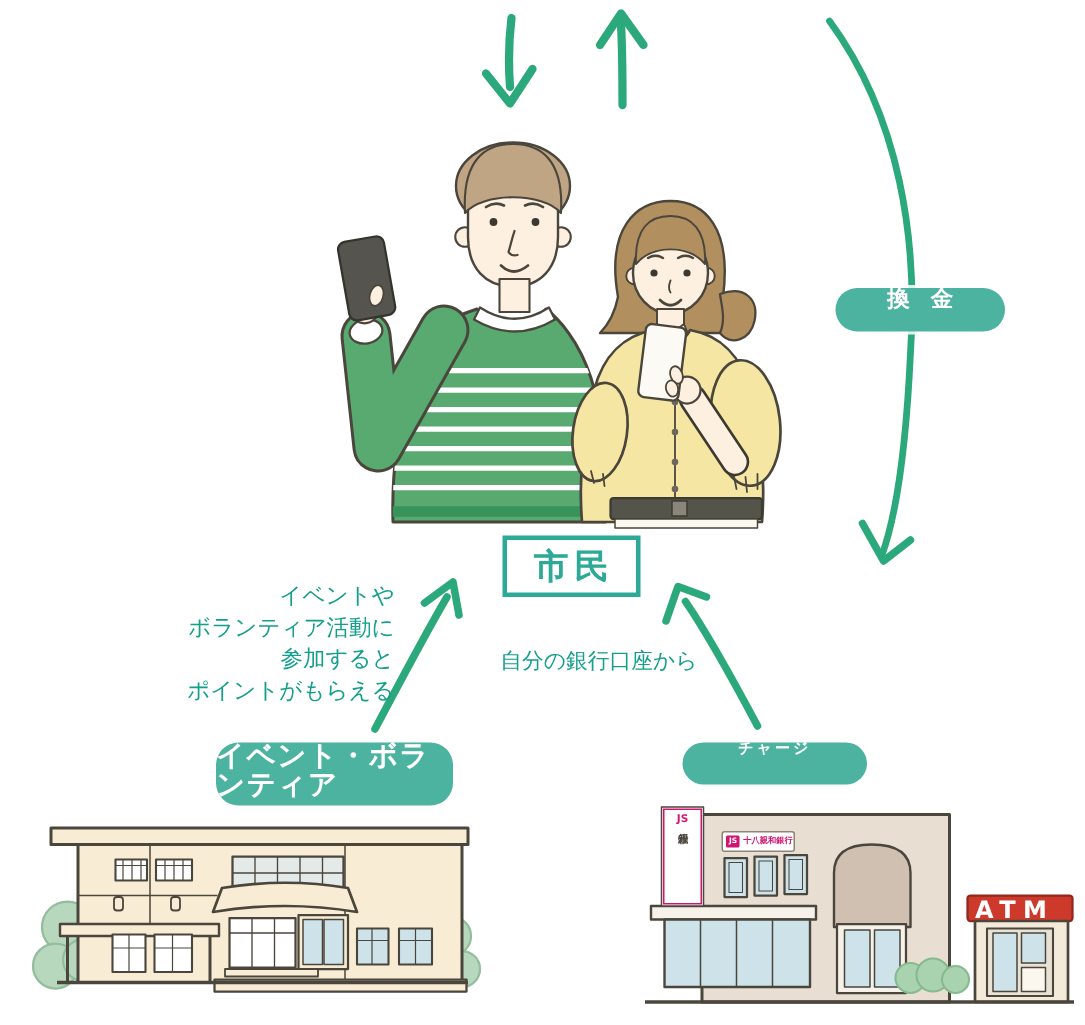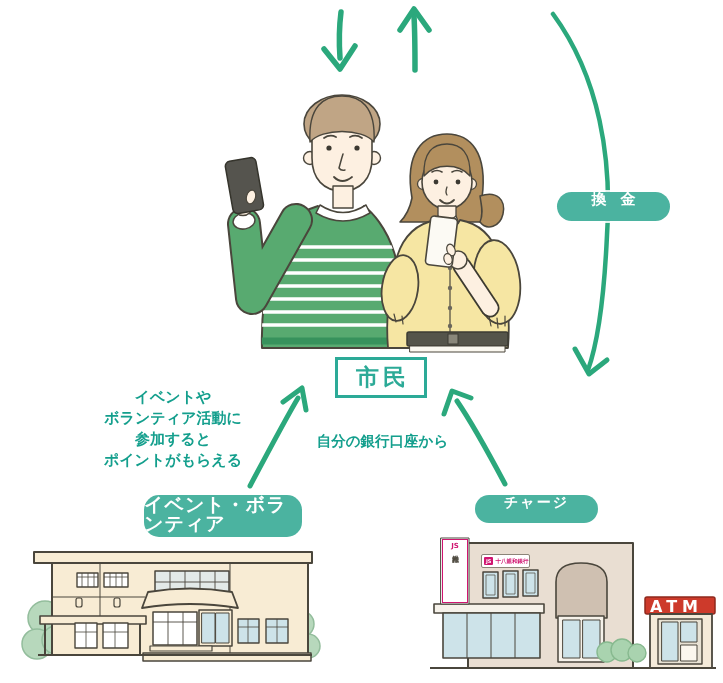--- a/index.html
+++ b/index.html
@@ -10,30 +10,30 @@
   .layer{position:absolute;left:0;top:0;}
   
   .pill{
     position:absolute;display:flex;justify-content:center;
     background:var(--pill-teal);color:#fff;font-weight:bold;
     border-radius:15px;box-shadow:0 0 0 2px rgba(255,255,255,.85);
     z-index:3;line-height:1;
   }
   .pill-exchange{left:557px;top:192px;width:113px;height:29px;font-size:15px;letter-spacing:14px;text-indent:14px;}
   .pill-event{left:144px;top:495px;width:158px;height:42px;font-size:19px;letter-spacing:1px;}
-  .pill-charge{left:475px;top:495px;width:123px;height:28px;font-size:14px;letter-spacing:2px;}
+  .pill-charge{left:455px;top:495px;width:123px;height:28px;font-size:10px;letter-spacing:2px;}
   
   .citizen-box{
     position:absolute;left:335px;top:357px;width:92px;height:41px;box-sizing:border-box;
     background:#fff;border:3px solid var(--accent-teal);display:flex;align-items:center;justify-content:center;
     color:var(--accent-teal);font-size:23px;font-weight:bold;letter-spacing:4px;text-indent:4px;z-index:3;
   }
   
   .note{
-    position:absolute;color:var(--note-teal);font-weight:bold;text-align:center;z-index:3;
+    position:absolute;color:var(--note-teal);font-weight:normal;text-align:right;z-index:3;
   }
   .note span{display:block;}
   .note-points{left:83px;top:387px;width:180px;font-size:15px;line-height:21px;}
   .note-charge{left:300px;top:431px;width:165px;font-size:14.5px;line-height:20px;}
   
   .vsign{
     position:absolute;left:442px;top:539px;width:26px;height:64px;box-sizing:border-box;
     background:#fff;border:1.5px solid var(--bank-magenta);z-index:3;
     display:flex;flex-direction:column;align-items:center;padding-top:2px;
   }

